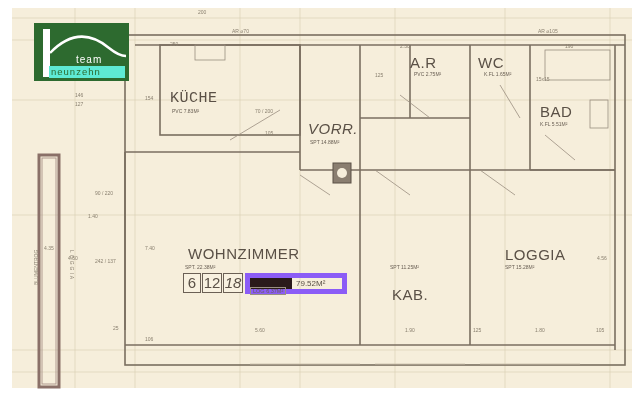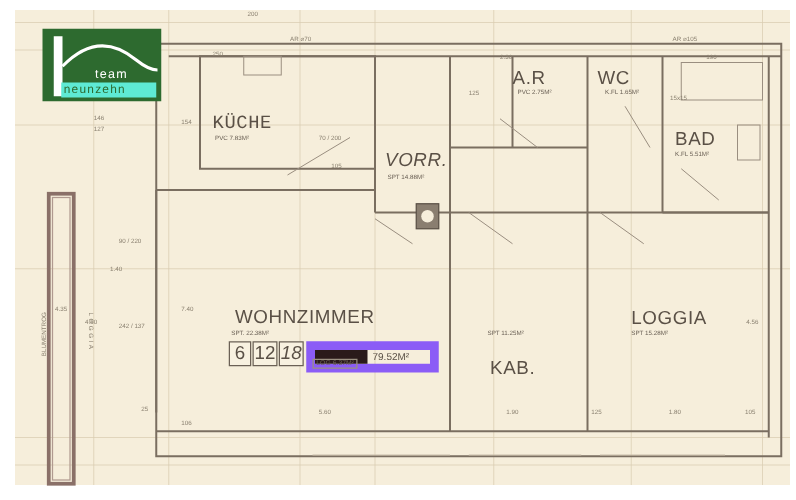--- a/index.html
+++ b/index.html
@@ -7,21 +7,21 @@
   .sheet{position:absolute;left:12px;top:8px;width:620px;height:380px;background:#f6eedb;}
   svg{position:absolute;left:0;top:0;}
   .logo{position:absolute;left:24px;top:23px;width:95px;height:58px;background:#2d6a2f;margin-left:10px;}
   .logo .t1{position:absolute;left:42px;top:31px;color:#fff;font-size:10px;letter-spacing:1px;}
   .logo .t2{position:absolute;left:15px;top:43px;width:74px;height:12px;background:#5eead4;color:#2d6a2f;font-size:9.5px;letter-spacing:1px;line-height:12px;padding-left:2px;}
   .lbl{position:absolute;color:#5a5046;font-family:"Liberation Sans",sans-serif;white-space:nowrap;}
   .room{font-size:15px;letter-spacing:0.5px;}
   .sub{font-size:5px;color:#6a6055;}
   .dim{font-size:5px;color:#8a8070;}
   .box{position:absolute;border:1px solid #6b6055;color:#5a5046;font-size:15px;text-align:center;line-height:18px;height:18px;background:#f8f1e0;}
-  .total{position:absolute;left:245px;top:273px;width:92px;height:11px;border:7px solid #8b5cf6;}
+  .total{position:absolute;left:245px;top:273px;width:92px;height:11px;border:5px solid #8b5cf6;}
   .total .black{position:absolute;left:0;top:0;width:42px;height:11px;background:#2a1a1a;}
   .total .val{position:absolute;left:46px;top:0;font-size:8px;color:#5a5046;line-height:11px;}
   .loggia-area{position:absolute;left:250px;top:287px;font-size:5.5px;color:#6a6055;border:1px solid #9a9080;padding:0 2px;}
 </style>
 </head>
 <body>
 
 <div class="sheet"></div>
 
 <svg width="637" height="400">

